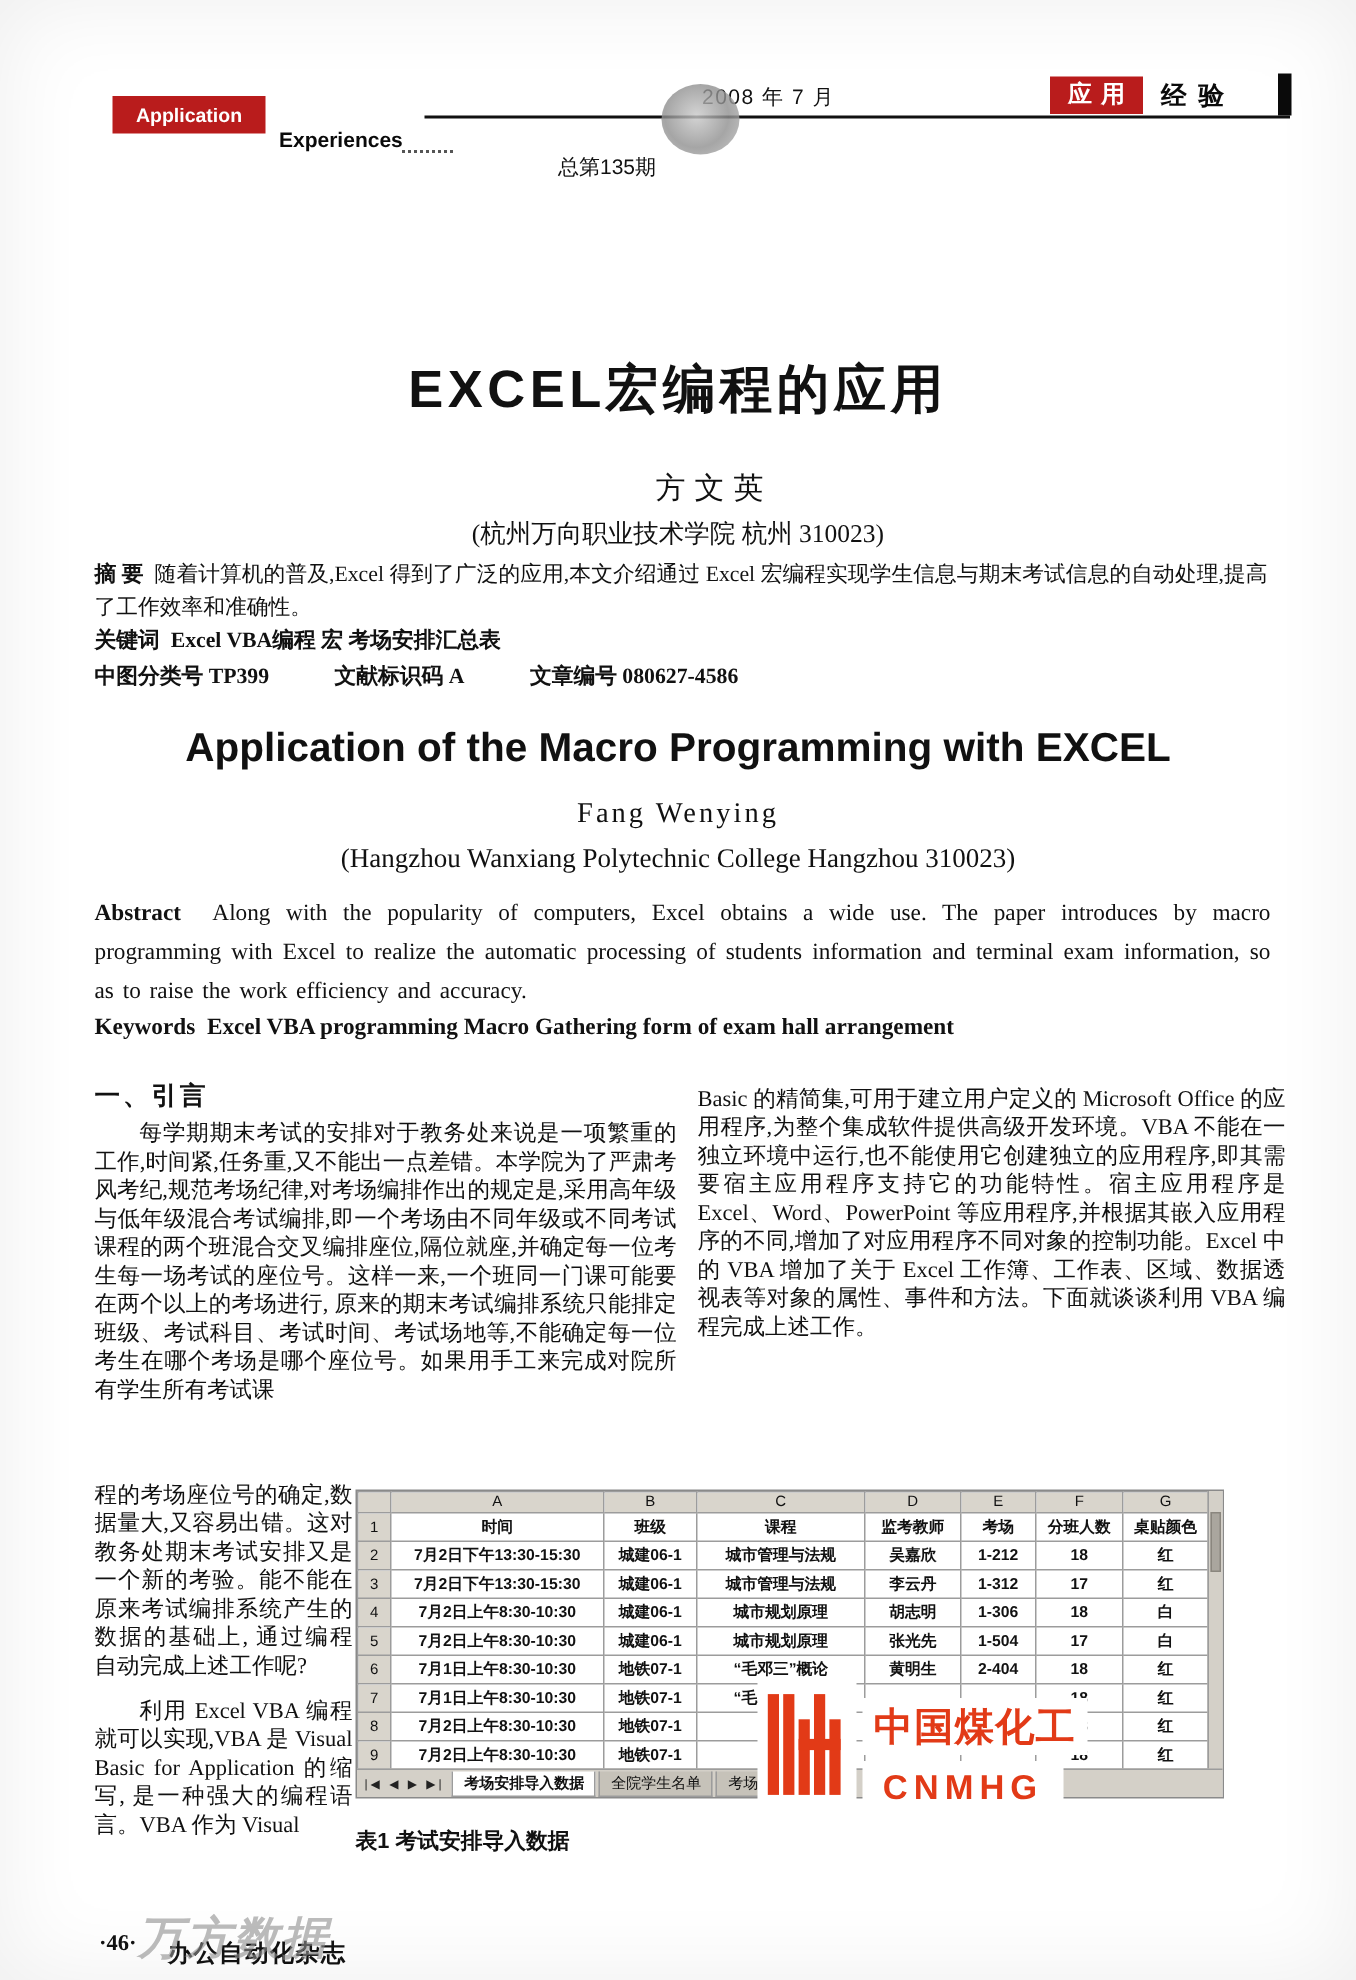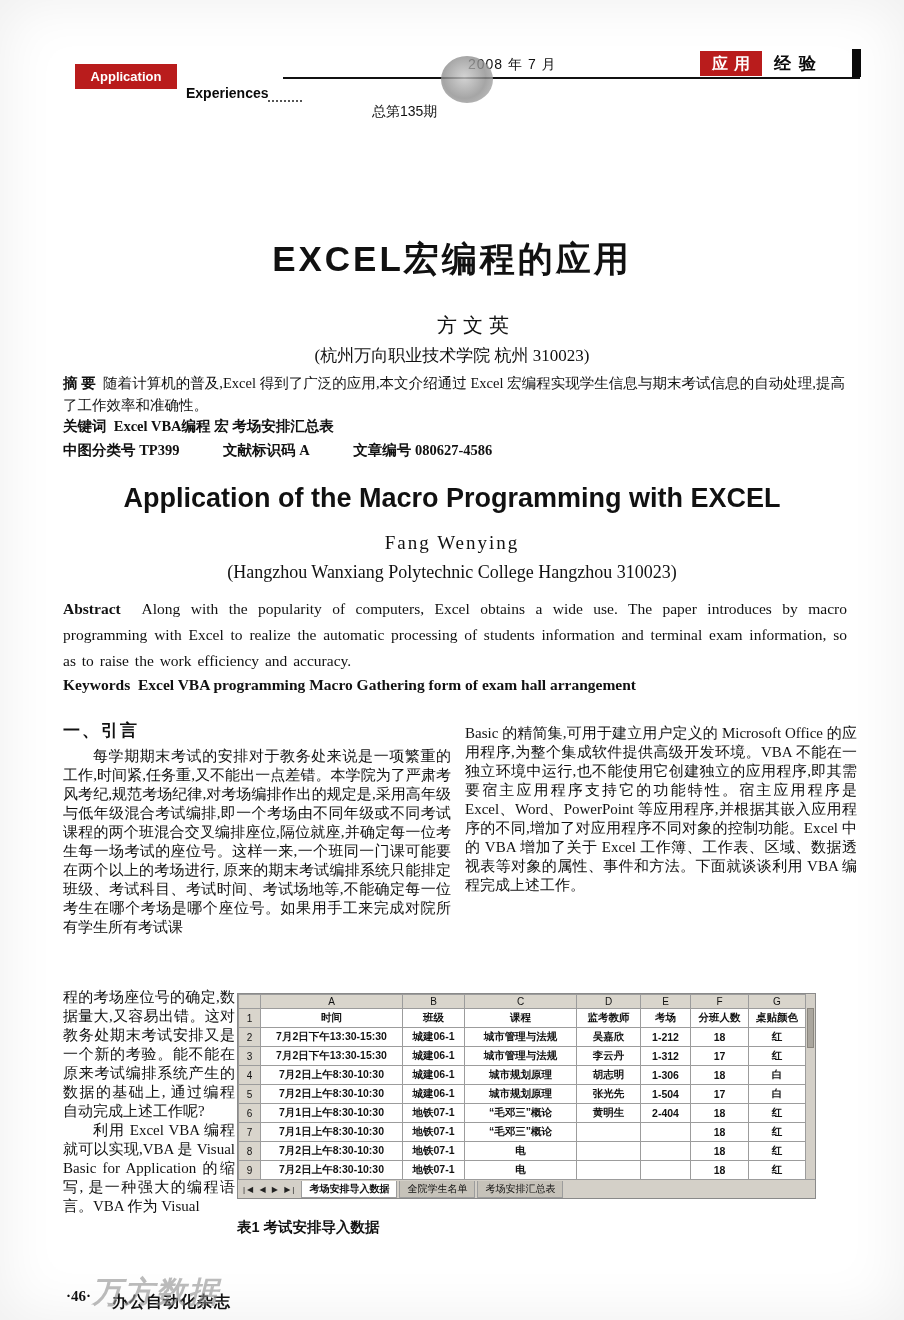--- a/index.html
+++ b/index.html
@@ -51,21 +51,21 @@
   .abstract-en { left:63px; top:596px; width:784px; font-size:15.5px; line-height:1.68; word-spacing:2px; }
   .kw-en { left:63px; top:676px; width:784px; font-size:15.5px; font-weight:bold; }
 
   
   .sec-head { left:63px; top:719px; font-size:17px; font-weight:bold;
               font-family:"Liberation Sans","DejaVu Sans",sans-serif; letter-spacing:2px; }
   .col-left-wide { left:63px; top:747px; width:388px; font-size:15px; line-height:19px; }
   .col-left-narrow { left:63px; top:988px; width:172px; font-size:15px; line-height:19px; }
   .col-right { left:465px; top:724px; width:392px; font-size:15px; line-height:19px; }
   .indent { text-indent:2em; }
-  .para2 { margin-top:0; text-indent:2em; }
+  .para2 { margin-top:11px; text-indent:2em; }
 
   
   .figure { left:237px; top:993px; width:579px; height:206px; background:#fff;
             border:1px solid #8a8a8a; }
   table.sheet { border-collapse:collapse; table-layout:fixed; width:567px;
                 font-family:"Liberation Sans","DejaVu Sans",sans-serif; }
   table.sheet td { border:1px solid #9c9c9c; height:19px; text-align:center;
                    font-size:10.5px; font-weight:bold; white-space:nowrap;
                    overflow:hidden; padding:0 1px; background:#fff; }
   table.sheet td.colhead { height:14px; font-size:10px; font-weight:normal; background:#d9d5cc; }
@@ -276,18 +276,32 @@
     </div>
     <div class="tabbar">
       <span class="tabnav">|◀ ◀ ▶ ▶|</span>
       <span class="tab active">考场安排导入数据</span>
       <span class="tab">全院学生名单</span>
       <span class="tab">考场安排汇总表</span>
     </div>
   </div>
   <div class="abs fig-caption">表1  考试安排导入数据</div>
 
+  <div class="abs cnmhg">
+    <div class="logo">
+      <svg width="56" height="76" viewBox="0 0 60 80">
+        <rect x="2" y="4" width="8" height="72" fill="#e23a17"></rect>
+        <rect x="13" y="4" width="8" height="72" fill="#e23a17"></rect>
+        <rect x="24" y="22" width="8" height="54" fill="#e23a17"></rect>
+        <rect x="35" y="4" width="8" height="72" fill="#e23a17"></rect>
+        <rect x="46" y="22" width="8" height="54" fill="#e23a17"></rect>
+        <rect x="24" y="36" width="30" height="8" fill="#e23a17"></rect>
+      </svg>
+    </div>
+    <div class="t1">中国煤化工</div>
+    <div class="t2">CNMHG</div>
+  </div>
 
   <div class="abs page-num">·46·</div>
   <div class="abs journal">办公自动化杂志</div>
   <div class="abs wanfang">万方数据</div>
 
 </div>
 
 </body></html>

